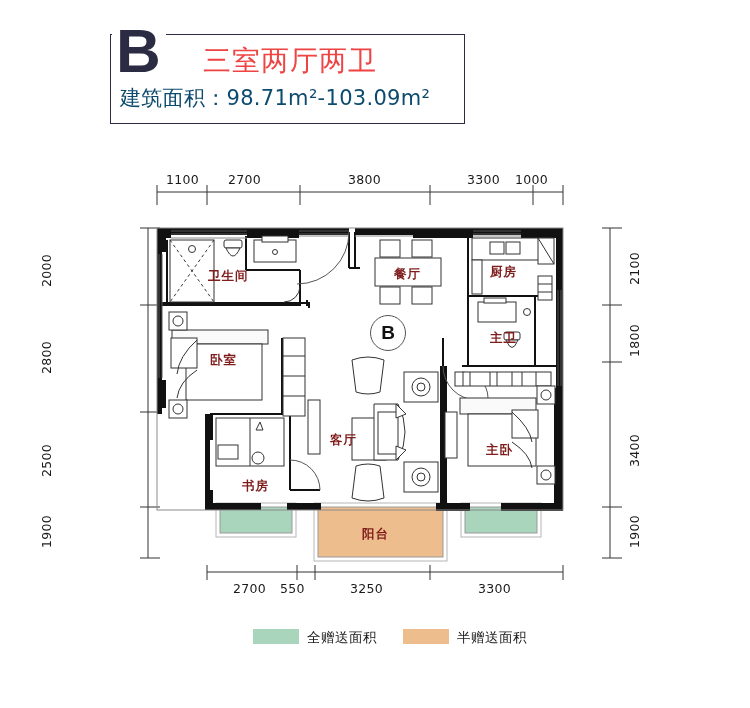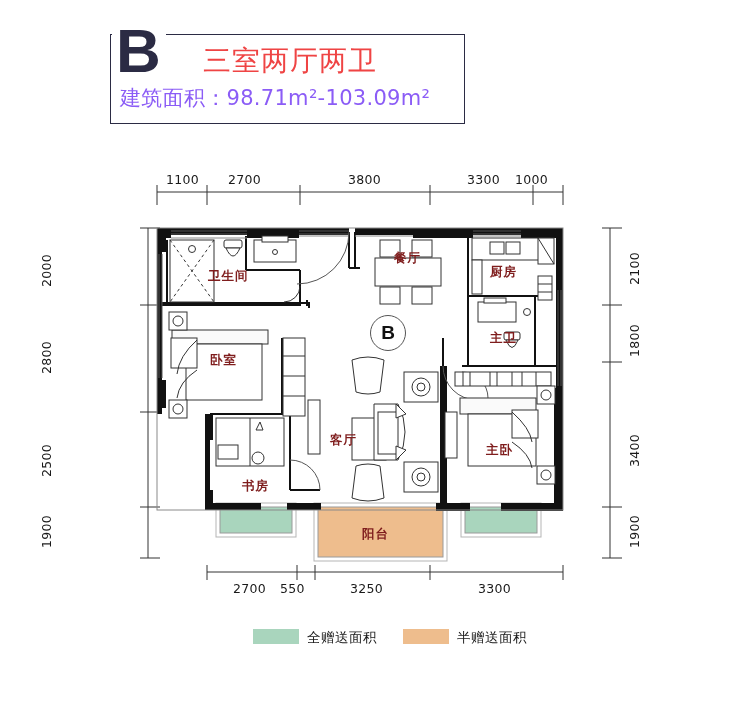--- a/index.html
+++ b/index.html
@@ -24,21 +24,21 @@
   }
   .hdr-sub{
     position:absolute;left:175px;top:46px;
     font-size:28px;line-height:30px;color:#ef4444;
     letter-spacing:1px;background:#fff;padding:0 6px 0 2px;
     font-family:"DejaVu Sans","Liberation Sans",sans-serif;
     margin-left:26px;
   }
   .hdr-area{
     position:absolute;left:120px;top:86px;
-    font-size:21px;line-height:24px;color:#8b5cf6;
+    font-size:21px;line-height:24px;color:#0c4a6e;
     font-family:"DejaVu Sans","Liberation Sans",sans-serif;
     letter-spacing:0.3px;
   }
 
   
   .dim{
     position:absolute;font-size:12.5px;color:#1a1a1a;
     font-family:"DejaVu Sans","Liberation Sans",sans-serif;
     white-space:nowrap;letter-spacing:0.3px;
   }
@@ -330,21 +330,21 @@
       <path d="M396,460 l10,-10 l-10,-4 z"></path>
 
       <rect x="308" y="400" width="12" height="54"></rect>
       <rect x="445" y="412" width="12" height="46"></rect>
     </g>
 
   </svg>
 
   <div class="rlabel" style="left:208px;top:268px;">卫生间</div>
   <div class="rlabel" style="left:210px;top:352px;">卧室</div>
-  <div class="rlabel" style="left:394px;top:250px;">餐厅</div>
+  <div class="rlabel" style="left:394px;top:266px;">餐厅</div>
   <div class="rlabel" style="left:490px;top:264px;">厨房</div>
   <div class="rlabel" style="left:490px;top:330px;">主卫</div>
   <div class="rlabel" style="left:330px;top:432px;">客厅</div>
   <div class="rlabel" style="left:242px;top:478px;">书房</div>
   <div class="rlabel" style="left:486px;top:442px;">主卧</div>
   <div class="rlabel" style="left:362px;top:526px;">阳台</div>
 
   <div class="bmark" style="left:370px;top:315px;">B</div>
 
   <div class="legend">

